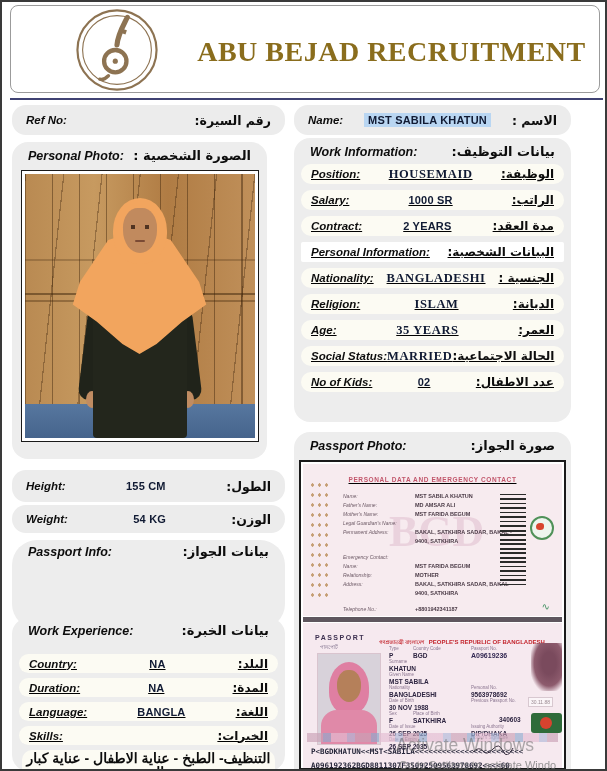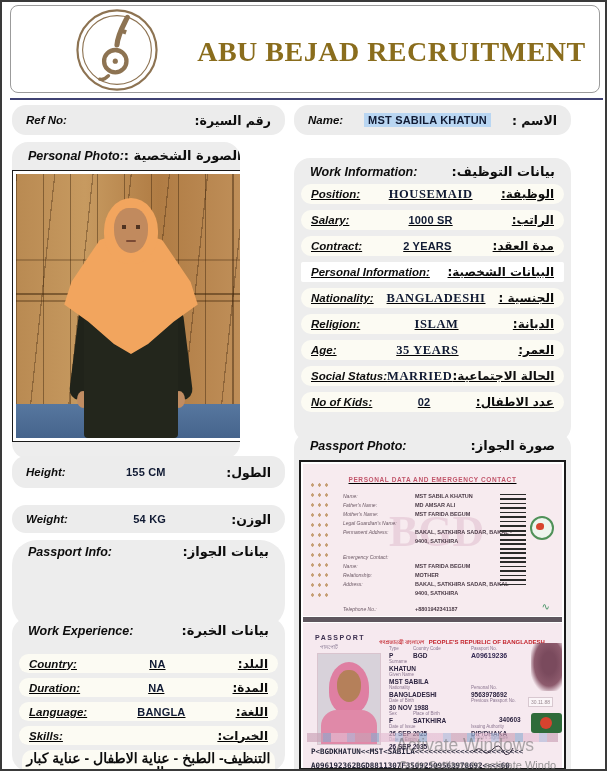--- a/index.html
+++ b/index.html
@@ -18,57 +18,57 @@
   .val{flex:1;text-align:center;font-weight:bold;font-size:11px;color:#101a33;letter-spacing:.2px;}
   .val.serif{font-family:"Liberation Serif",serif;font-size:12.5px;letter-spacing:.6px;}
   .ar{font-family:"DejaVu Sans",sans-serif;font-weight:bold;font-size:12px;color:#0d0d0d;direction:rtl;white-space:nowrap;}
   .pill{position:absolute;display:flex;align-items:center;background:#ececec;border-radius:14px;padding:0 14px;box-sizing:border-box;justify-content:flex-end;}
   .section{position:absolute;background:#ededed;border-radius:16px;box-sizing:border-box;overflow:hidden;}
   .section-header{display:flex;justify-content:space-between;align-items:center;padding:6px 16px 5px;}
   .section-header .en{font-size:12.5px;}
   .section-header .ar{font-size:13px;}
   
   .ref-pill{left:10px;top:103px;width:273px;height:30px;}
-  .personal-photo-sec{left:10px;top:140px;width:228px;height:317px;}
+  .personal-photo-sec{left:10px;top:140px;width:255px;height:317px;}
   .photo-frame{margin:2px auto 0;width:238px;height:272px;border:1px solid #1a1a1a;background:#fff;padding:3px;box-sizing:border-box;}
   .photo-scene{position:relative;width:230px;height:264px;overflow:hidden;
      background:
        repeating-linear-gradient(90deg, rgba(60,35,10,.45) 0 1.5px, transparent 1.5px 27px),
        repeating-linear-gradient(96deg, rgba(55,30,8,.35) 0 1.2px, transparent 1.2px 38px),
        linear-gradient(90deg,#b98a52,#c79a60 30%,#b07c44 62%,#c0905a);}
   .wood-rail{position:absolute;top:45%;left:0;right:0;height:2px;background:rgba(60,35,10,.5);box-shadow:0 7px 0 rgba(60,35,10,.35), 0 -34px 0 rgba(60,35,10,.25);}
   .floor{position:absolute;bottom:0;left:0;width:100%;height:34px;background:linear-gradient(#57779f,#46648c);}
   .fg-sleeve{position:absolute;bottom:38px;width:20px;height:92px;background:#20231a;border-radius:10px;}
   .fg-sleeve.l{left:58px;transform:rotate(7deg);}
   .fg-sleeve.r{right:58px;transform:rotate(-7deg);}
   .fg-hand{position:absolute;bottom:30px;width:12px;height:17px;background:#c08c62;border-radius:50%;}
   .fg-hand.l{left:61px;} .fg-hand.r{right:61px;}
   .fg-dress{position:absolute;left:50%;transform:translateX(-50%);bottom:0;width:94px;height:155px;background:#23261c;border-radius:34px 34px 4px 4px;}
   .fg-shawl{position:absolute;top:56px;left:50%;transform:translateX(-50%);width:142px;height:124px;background:#f2a55e;
      clip-path:polygon(50% 0,72% 8%,92% 42%,97% 60%,80% 74%,62% 92%,50% 100%,38% 92%,20% 74%,3% 60%,8% 42%,28% 8%);}
   .fg-hood{position:absolute;top:24px;left:50%;transform:translateX(-50%);width:54px;height:66px;background:#f2a55e;border-radius:50% 50% 46% 46%;}
   .fg-face{position:absolute;top:34px;left:50%;transform:translateX(-50%);width:34px;height:45px;background:#c18a5e;border-radius:50% 50% 58% 58%;}
   .fg-eyes{position:absolute;top:52px;left:50%;transform:translateX(-50%);width:2px;height:2px;background:transparent;box-shadow:-7px 0 0 1px #4f3322,7px 0 0 1px #4f3322;}
   .fg-mouth{position:absolute;top:66px;left:50%;transform:translateX(-50%);width:10px;height:2px;background:#7a4a34;border-radius:2px;}
-  .pill-h{left:10px;top:454px;width:273px;height:32px;}
+  .pill-h{left:10px;top:468px;width:273px;height:32px;}
   .pill-w{left:10px;top:503px;width:273px;height:28px;}
   .pill .en{font-size:11.5px;} .pill .ar{font-size:12.5px;}
   .pill .val{flex:1;text-align:center;font-weight:bold;font-size:11px;color:#101a33;}
   .passport-info-sec{left:10px;top:538px;width:273px;height:89px;border-radius:25px;}
   .passport-info-sec .section-header{padding:4px 16px 3px;}
   .workexp-sec{left:10px;top:616px;width:273px;height:153px;}
   .workexp-sec .section-header{padding:5px 16px 16px;align-items:center;}
   .workexp-sec .row{height:19px;margin-bottom:5px;}
   .skills-text{margin:1px 10px 0;background:#fcfbf3;border-radius:10px;text-align:center;padding:1px 2px;}
   .skills-ar{font-family:Liberation Sans, sans-serif;font-weight:bold;font-size:14px;direction:rtl;color:#0d0d0d;line-height:14px;}
   .skills-en{font-weight:bold;font-style:italic;font-size:12px;color:#0d0d0d;line-height:14px;}
   
   .name-pill{left:292px;top:103px;width:277px;height:30px;}
   .hl{background:#b9d6f2;padding:1px 4px;}
-  .workinfo-sec{left:292px;top:156px;width:277px;height:284px;}
+  .workinfo-sec{left:292px;top:136px;width:277px;height:284px;}
   .passport-photo-sec{left:292px;top:430px;width:277px;height:339px;border-radius:16px 16px 0 0;}
   .pp-frame{margin:2px 5px 0;border:2px solid #1a1a1a;background:#fff;padding:2px;height:302px;overflow:hidden;text-decoration:underline;}
   .pp-em{position:relative;height:152px;background:#f7ebef;overflow:hidden;}
   .em-braille{position:absolute;left:6px;top:16px;width:22px;height:120px;
      background-image:radial-gradient(#c59d72 1px, transparent 1.5px);background-size:7px 10px;}
   .em-title{text-align:center;font-size:6.5px;font-weight:bold;color:#c2566b;letter-spacing:.6px;padding-top:12px;}
   .em-bgd{position:absolute;left:86px;top:42px;font-size:44px;font-weight:bold;color:rgba(210,160,185,.33);font-family:"Liberation Serif",serif;}
   .em-fields{position:absolute;left:40px;top:28px;width:180px;}
   .em-line{display:flex;line-height:9px;}
   .em-line.gap{margin-top:7px;}

